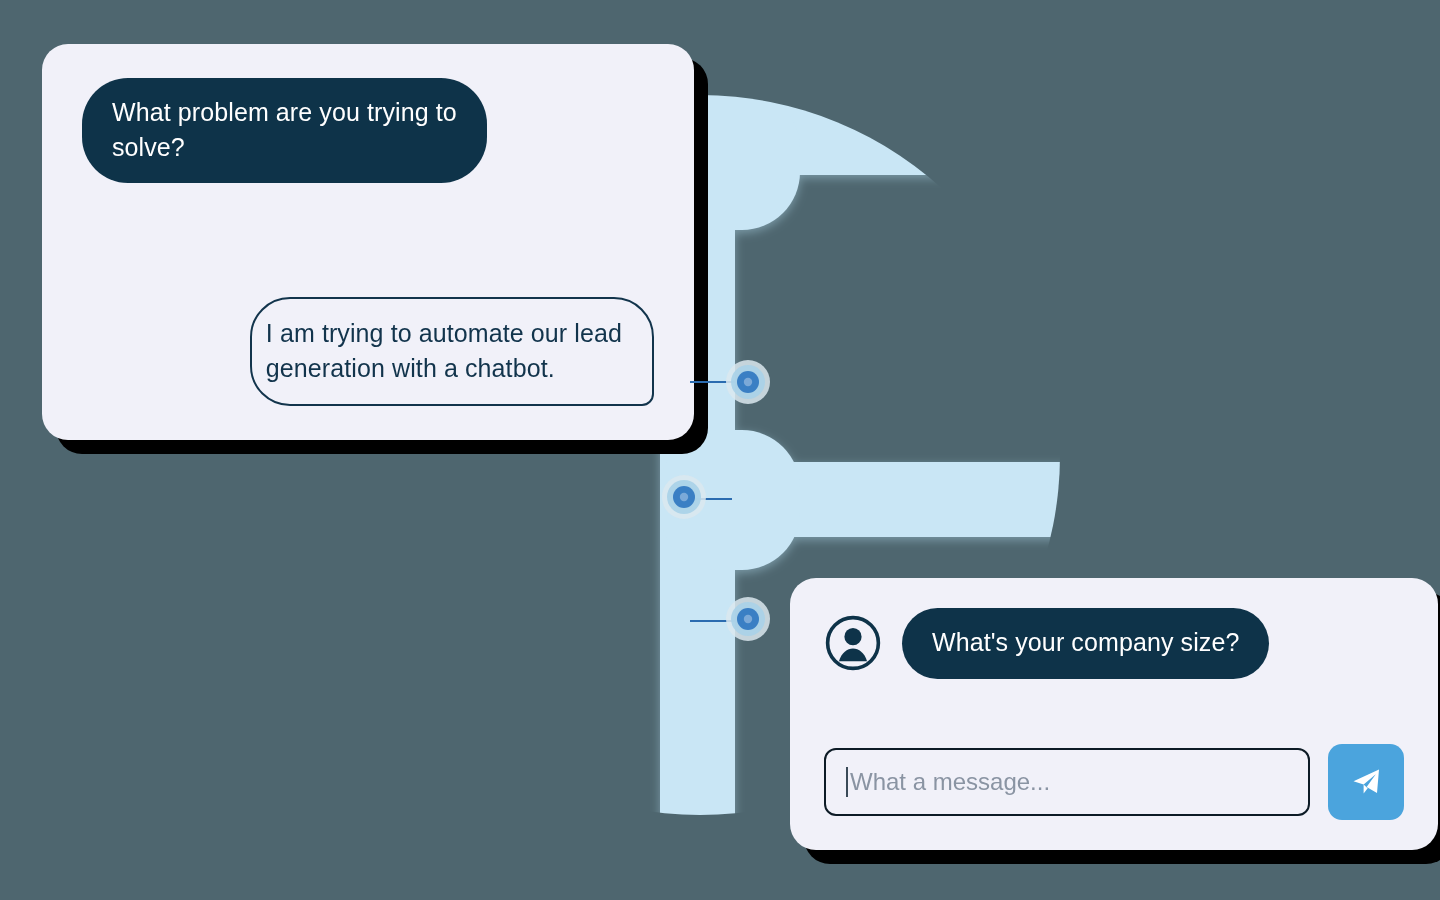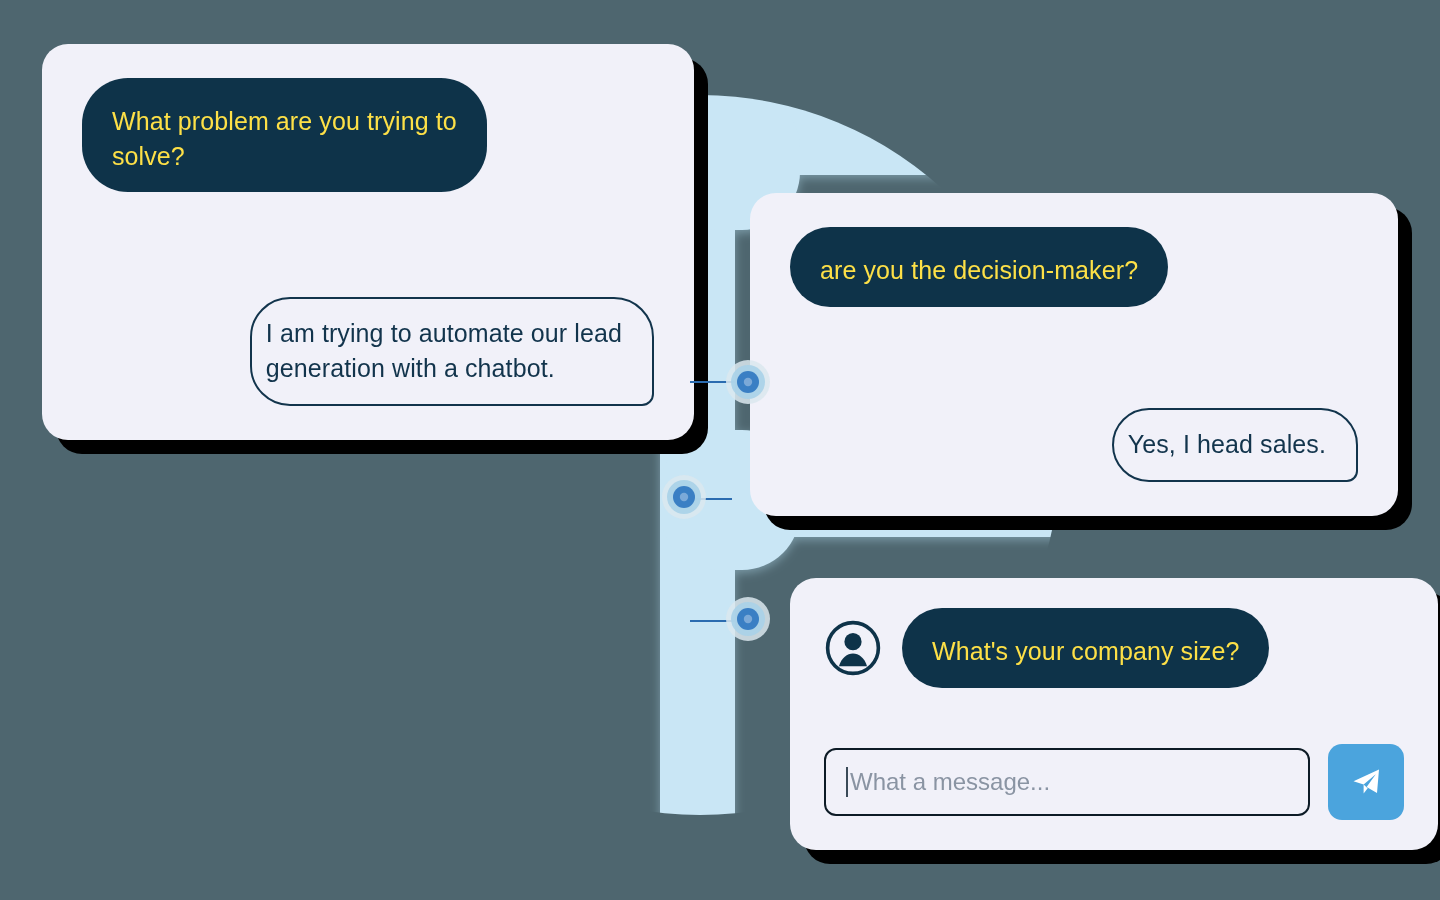--- a/index.html
+++ b/index.html
@@ -61,22 +61,22 @@
     display: inline-block;
     max-width: 100%;
     font-size: 25px;
     line-height: 1.38;
     letter-spacing: 0.1px;
     white-space: pre-line;
   }
 
   .bubble.bot {
     background: #0e3349;
-    color: #fde047;
-    padding: 26px 30px 19px 30px;
+    color: #ffffff;
+    padding: 17px 30px 19px 30px;
     border-radius: 46px;
     align-self: flex-start;
   }
 
   .bubble.user {
     background: transparent;
     color: #12344c;
     border: 2px solid #12344c;
     padding: 17px 30px 19px 14px;
     border-radius: 40px 40px 12px 40px;
@@ -201,31 +201,20 @@
 solve?</div>
       </div>
       <div class="spacer"></div>
       <div class="row right">
         <div class="bubble user">I am trying to automate our lead
 generation with a chatbot.</div>
       </div>
     </div>
   </div>
 
-  <div class="card" id="card-decision">
-    <div class="card-inner">
-      <div class="row left">
-        <div class="bubble bot">are you the decision-maker?</div>
-      </div>
-      <div class="spacer"></div>
-      <div class="row right">
-        <div class="bubble user">Yes, I head sales.</div>
-      </div>
-    </div>
-  </div>
 
 
   <div class="card" id="card-company">
     <div class="card-inner" style="padding:30px 34px 30px 34px;">
       <div class="avatar-row">
         <svg class="avatar" viewBox="0 0 64 64" aria-hidden="true">
           <circle cx="32" cy="32" r="28" fill="none" stroke="#0e3349" stroke-width="4"></circle>
           <circle cx="32" cy="25" r="9.5" fill="#0e3349"></circle>
           <path d="M16.5 52c2.8-9.4 9.2-14 15.5-14s12.7 4.6 15.5 14z" fill="#0e3349"></path>
         </svg>

